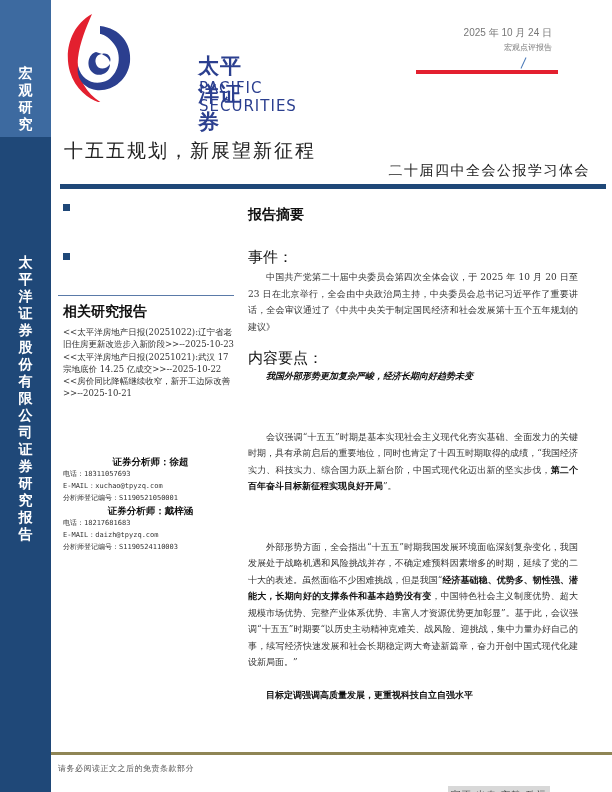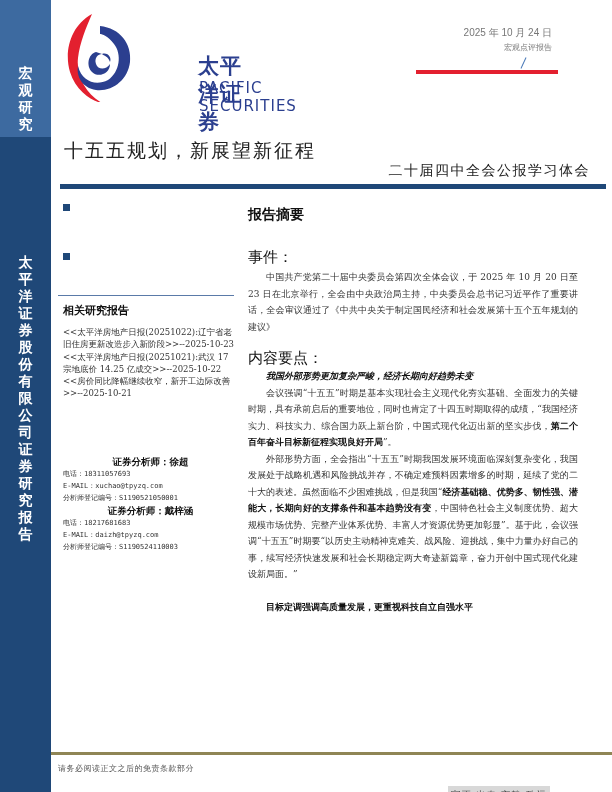--- a/index.html
+++ b/index.html
@@ -26,29 +26,29 @@
   .red-rule { position:absolute; left:416px; top:70px; width:142px; height:4px; background:#e3202f; }
 
   .title { position:absolute; left:64px; top:138px; font-size:19px; letter-spacing:2px; color:#222; }
   .subtitle { position:absolute; right:22px; top:162px; font-size:14px; letter-spacing:1.5px; color:#222; }
   .navy-rule { position:absolute; left:60px; top:184px; width:546px; height:5px; background:#1f4878; }
 
   .bullet-sq { position:absolute; left:63px; width:7px; height:7px; background:#1f4878; }
 
   .left-col-rule { position:absolute; left:58px; top:295px; width:176px; height:1px; background:#5a7aa8; }
   .left-col { position:absolute; left:63px; width:175px; font-size:8.5px; line-height:12.3px; color:#333; }
-  .related-h { position:absolute; left:63px; top:303px; font-size:11px; font-weight:bold; color:#111; }
+  .related-h { position:absolute; left:63px; top:303px; font-size:14px; font-weight:bold; color:#111; }
   .related-item { margin-bottom:0; }
   .analyst-h { font-size:9.5px; font-weight:bold; color:#111; line-height:13px;text-align:center; }
   .analyst-line { font-family:"DejaVu Sans Mono", monospace; font-size:7px; line-height:12px; color:#333; }
 
   .main { position:absolute; left:248px; width:330px; }
   .sec-h { position:absolute; left:248px; top:206px; font-size:14px; font-weight:bold; color:#111; }
   .label-h { font-size:15px; font-weight:normal; color:#111; }
-  .para { font-size:9px; line-height:16.5px; color:#333; text-align:justify; text-indent:2em; }
+  .para { font-size:9px; line-height:16.5px; color:#333; text-align:justify; text-indent:2em;margin-top:44px; }
   .para b { color:#111; }
   .point-h { font-size:9px; font-weight:bold; color:#111; padding-left:2em; line-height:16.5px; }
 
   .footer-rule { position:absolute; left:51px; top:752px; width:561px; height:3px; background:#8f8555; }
   .footer-note { position:absolute; left:58px; top:763px; font-size:8px; color:#555; letter-spacing:0.5px; }
   .motto { position:absolute; left:448px; top:760px; width:102px; height:18px; background:#d8d8d8;
            font-size:9.5px; color:#444; line-height:18px; text-align:center; letter-spacing:1px;margin-top:26px; }
 </style>
 </head>
 <body>

